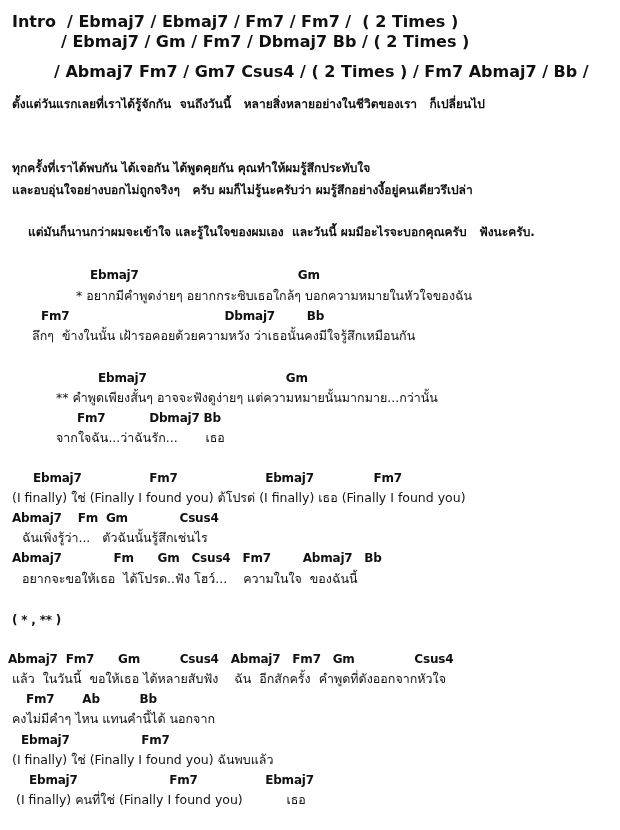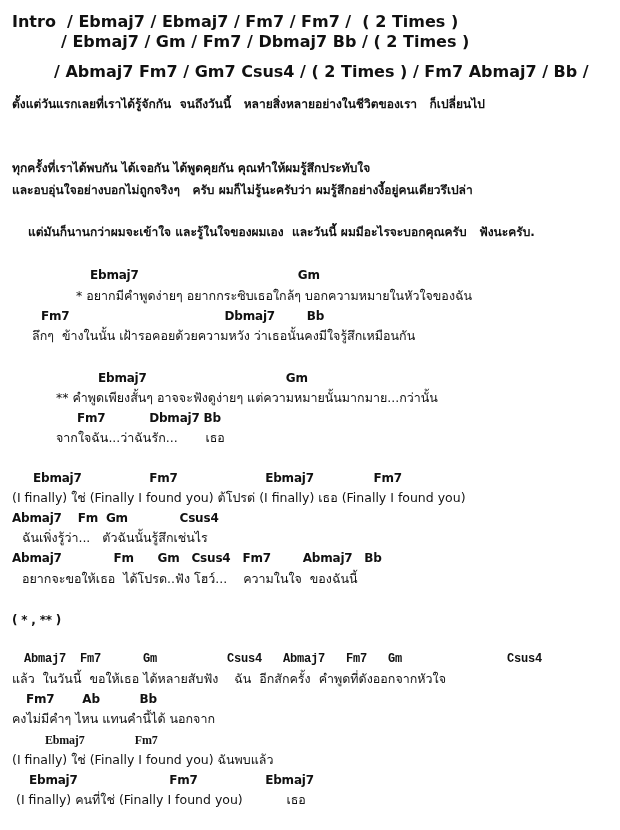--- a/index.html
+++ b/index.html
@@ -35,20 +35,20 @@
 
 <div class="line chord" style="left:33px; top:470px;">Ebmaj7                 Fm7                      Ebmaj7               Fm7</div>
 <div class="line lyric" style="left:12px; top:490px;">(I finally) ใช่ (Finally I found you) ต้โปรด่ (I finally) เธอ (Finally I found you)</div>
 <div class="line chord" style="left:12px; top:510px;">Abmaj7    Fm  Gm             Csus4</div>
 <div class="line lyric" style="left:22px; top:530px;">ฉันเพิ่งรู้ว่า...   ตัวฉันนั้นรู้สึกเช่นไร</div>
 <div class="line chord" style="left:12px; top:550px;">Abmaj7             Fm      Gm   Csus4   Fm7        Abmaj7   Bb</div>
 <div class="line lyric" style="left:22px; top:571px;">อยากจะขอให้เธอ  ได้โปรด..ฟัง โฮว์...    ความในใจ  ของฉันนี้</div>
 
 <div class="line chord" style="left:12px; top:612px;">( * , ** )</div>
 
-<div class="line chord" style="left:24px; top:651px;font-family:Liberation Mono, monospace;">Abmaj7  Fm7      Gm          Csus4   Abmaj7   Fm7   Gm               Csus4</div>
+<div class="line chord" style="left:8px; top:651px;">Abmaj7  Fm7      Gm          Csus4   Abmaj7   Fm7   Gm               Csus4</div>
 <div class="line lyric" style="left:12px; top:671px;">แล้ว  ในวันนี้  ขอให้เธอ ได้หลายสับฟัง    ฉัน  อีกสักครั้ง  คำพูดที่ดังออกจากหัวใจ</div>
 <div class="line chord" style="left:26px; top:691px;">Fm7       Ab          Bb</div>
 <div class="line lyric" style="left:12px; top:711px;">คงไม่มีคำๆ ไหน แทนคำนี้ได้ นอกจาก</div>
-<div class="line chord" style="left:45px; top:732px;font-family:Liberation Serif, serif;">Ebmaj7                  Fm7</div>
+<div class="line chord" style="left:21px; top:732px;">Ebmaj7                  Fm7</div>
 <div class="line lyric" style="left:12px; top:752px;">(I finally) ใช่ (Finally I found you) ฉันพบแล้ว</div>
 <div class="line chord" style="left:29px; top:772px;text-align:center;">Ebmaj7                       Fm7                 Ebmaj7</div>
 <div class="line lyric" style="left:16px; top:792px;">(I finally) คนที่ใช่ (Finally I found you)           เธอ</div>
 
 </body></html>

